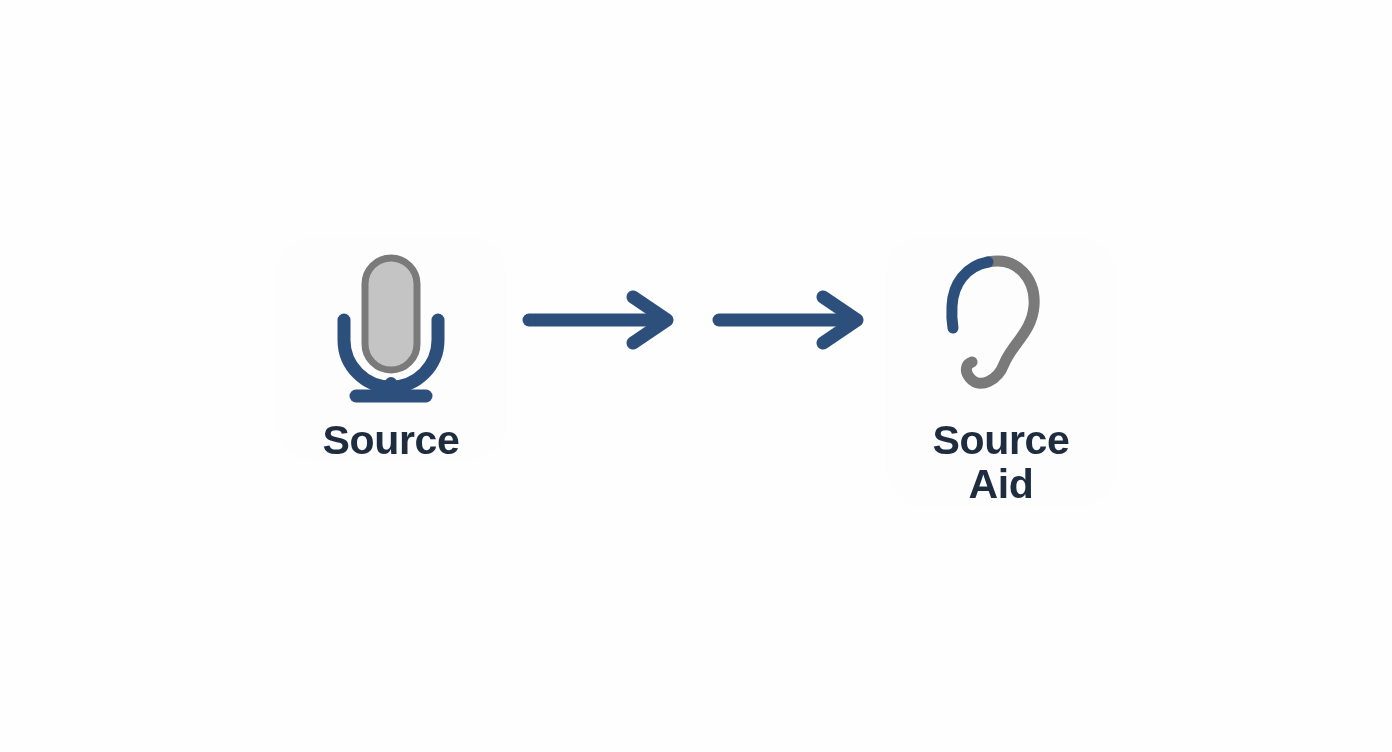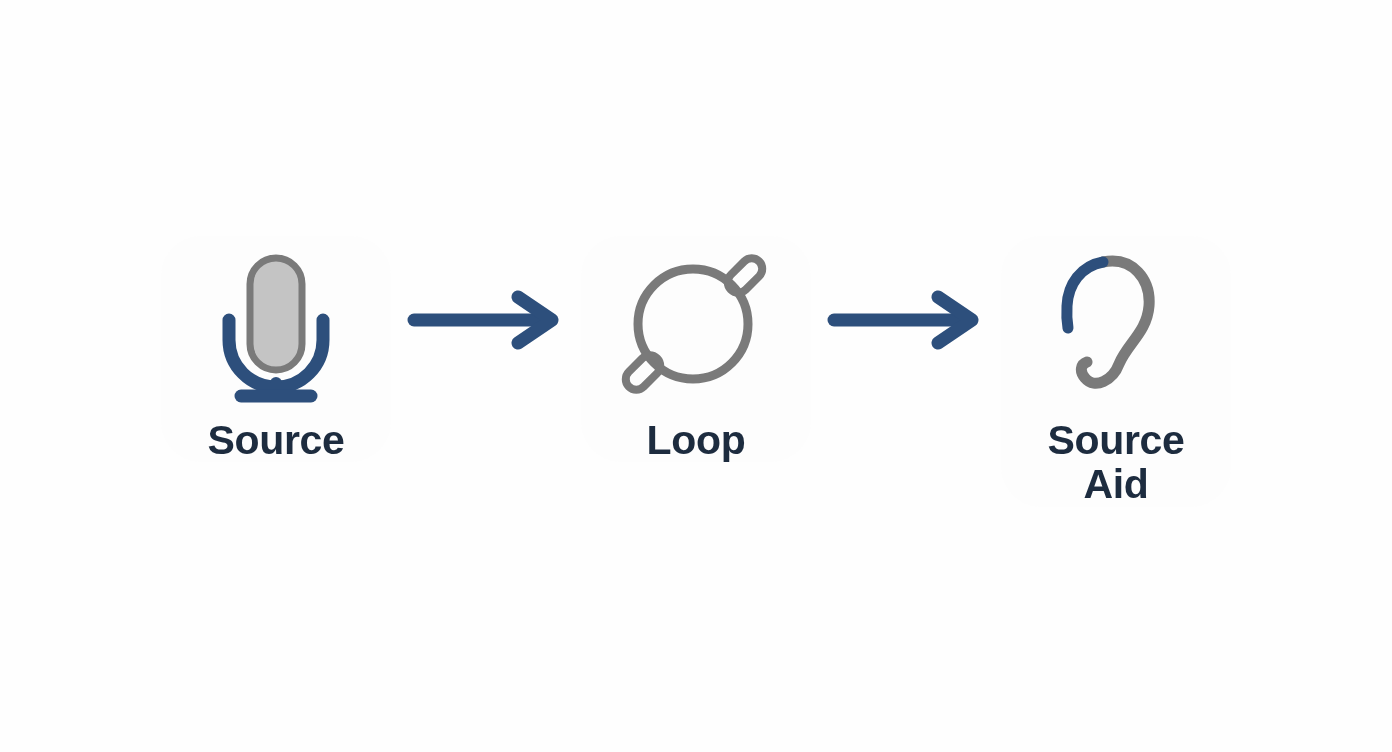--- a/index.html
+++ b/index.html
@@ -101,33 +101,20 @@
       <div class="node-label">Source</div>
     </div>
 
     <div class="arrow">
       <svg width="160" height="60" viewBox="0 0 160 60" aria-hidden="true">
         <line x1="8" y1="30" x2="132" y2="30" stroke="#2d4f7c" stroke-width="13" stroke-linecap="round"></line>
         <polyline points="112,7 146,30 112,53" fill="none" stroke="#2d4f7c" stroke-width="13" stroke-linecap="round" stroke-linejoin="round"></polyline>
       </svg>
     </div>
 
-    <div class="node">
-      <div class="node-icon">
-        <svg width="150" height="160" viewBox="0 0 150 160" aria-hidden="true">
-
-          <circle cx="72" cy="80" r="55" fill="none" stroke="#7a7a7a" stroke-width="9"></circle>
-
-          <rect x="104" y="21" width="40" height="21" rx="10.5" ry="10.5" fill="none" stroke="#7a7a7a" stroke-width="8" transform="rotate(-45 124 31.5)"></rect>
-
-          <rect x="2" y="118" width="40" height="21" rx="10.5" ry="10.5" fill="none" stroke="#7a7a7a" stroke-width="8" transform="rotate(-45 22 128.5)"></rect>
-        </svg>
-      </div>
-      <div class="node-label">Loop</div>
-    </div>
 
     <div class="arrow">
       <svg width="160" height="60" viewBox="0 0 160 60" aria-hidden="true">
         <line x1="8" y1="30" x2="132" y2="30" stroke="#2d4f7c" stroke-width="13" stroke-linecap="round"></line>
         <polyline points="112,7 146,30 112,53" fill="none" stroke="#2d4f7c" stroke-width="13" stroke-linecap="round" stroke-linejoin="round"></polyline>
       </svg>
     </div>
 
     <div class="node">
       <div class="node-icon">

